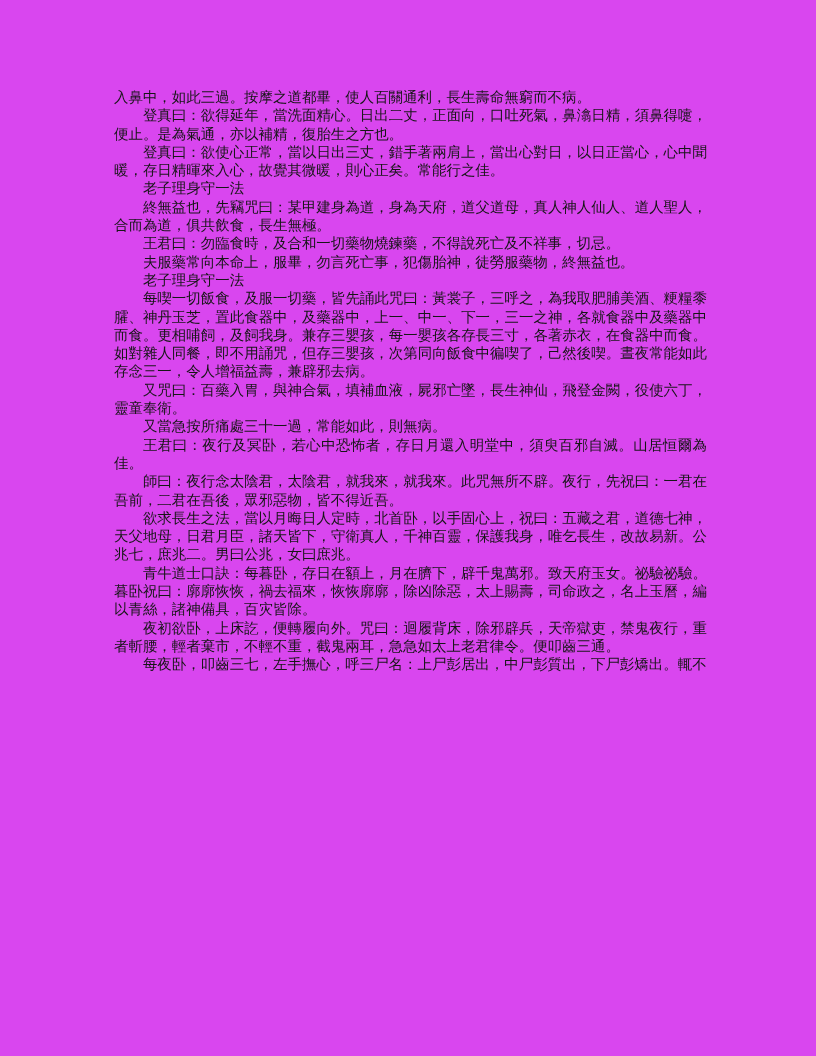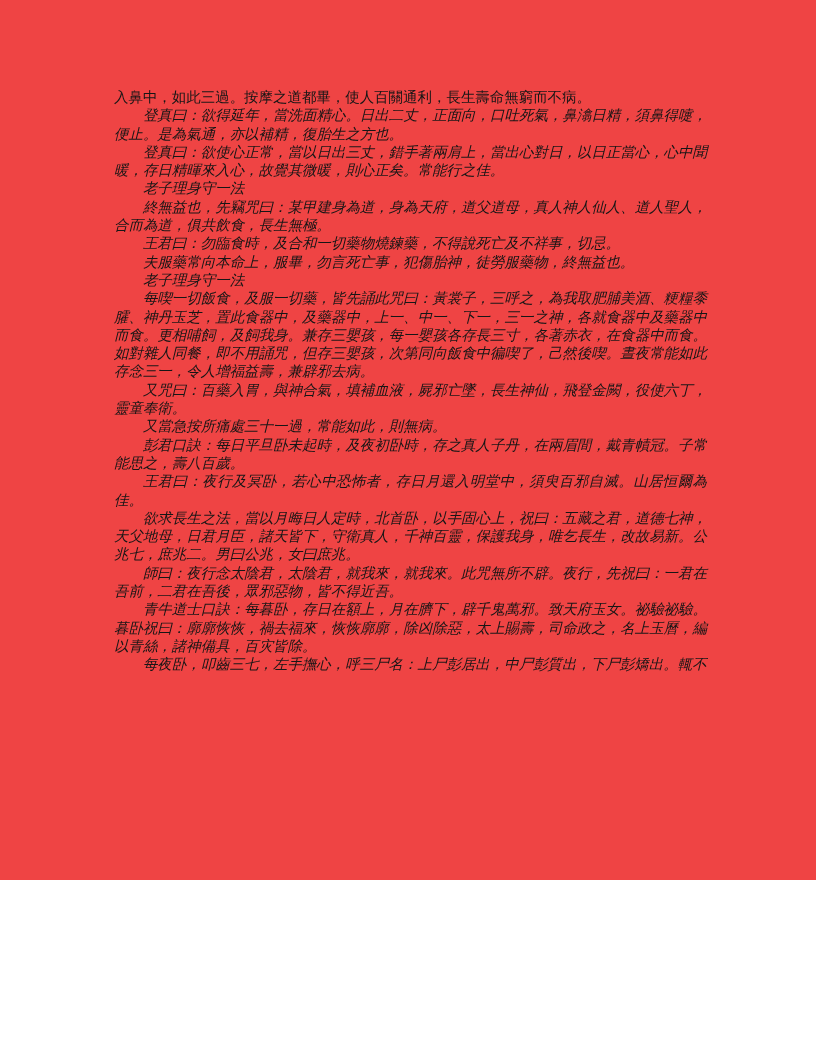--- a/index.html
+++ b/index.html
@@ -9,58 +9,57 @@
   }
   body {
     width: 816px;
     height: 1056px;
     overflow: hidden;
     position: relative;
   }
   .page {
     box-sizing: border-box;
     width: 816px;
-    height: 880px;
-    background: #ef4444;
+    height: 1056px;
+    background: #d946ef;
     padding: 88px 109px 0 114px;
   }
   .doc-body {
     font-family: "Liberation Serif", "DejaVu Serif", serif;
     font-size: 14.46px;
     line-height: 18.3px;
     color: #161616;
     text-align: justify;
     text-justify: inter-ideograph;
     word-break: break-all;
   }
   .doc-body p {
     margin: 0;
     padding: 0;
   }
   .doc-body p.indent {
     text-indent: 2em;
-    font-style: italic;
   }
 </style>
 </head>
 <body>
 
 <div class="page">
   <div class="doc-body">
       <p>入鼻中，如此三過。按摩之道都畢，使人百關通利，長生壽命無窮而不病。</p>
       <p class="indent">登真曰：欲得延年，當洗面精心。日出二丈，正面向，口吐死氣，鼻潝日精，須鼻得嚏，便止。是為氣通，亦以補精，復胎生之方也。</p>
       <p class="indent">登真曰：欲使心正常，當以日出三丈，錯手著兩肩上，當出心對日，以日正當心，心中聞暖，存日精暉來入心，故覺其微暖，則心正矣。常能行之佳。</p>
       <p class="indent">老子理身守一法</p>
       <p class="indent">終無益也，先竊咒曰：某甲建身為道，身為天府，道父道母，真人神人仙人、道人聖人，合而為道，俱共飲食，長生無極。</p>
       <p class="indent">王君曰：勿臨食時，及合和一切藥物燒鍊藥，不得說死亡及不祥事，切忌。</p>
       <p class="indent">夫服藥常向本命上，服畢，勿言死亡事，犯傷胎神，徒勞服藥物，終無益也。</p>
       <p class="indent">老子理身守一法</p>
       <p class="indent">每喫一切飯食，及服一切藥，皆先誦此咒曰：黃裳子，三呼之，為我取肥脯美酒、粳糧黍臛、神丹玉芝，置此食器中，及藥器中，上一、中一、下一，三一之神，各就食器中及藥器中而食。更相哺飼，及飼我身。兼存三嬰孩，每一嬰孩各存長三寸，各著赤衣，在食器中而食。如對雜人同餐，即不用誦咒，但存三嬰孩，次第同向飯食中徧喫了，己然後喫。晝夜常能如此存念三一，令人增福益壽，兼辟邪去病。</p>
       <p class="indent">又咒曰：百藥入胃，與神合氣，填補血液，屍邪亡墜，長生神仙，飛登金闕，役使六丁，靈童奉衛。</p>
       <p class="indent">又當急按所痛處三十一過，常能如此，則無病。</p>
-      <p class="indent">彭君口訣：每日平旦卧未起時，及夜初卧時，存之真人子丹，在兩眉間，戴青幘冠。子常能思之，壽八百歲。</p>
       <p class="indent">王君曰：夜行及冥卧，若心中恐怖者，存日月還入明堂中，須臾百邪自滅。山居恒爾為佳。</p>
+      <p class="indent">師曰：夜行念太陰君，太陰君，就我來，就我來。此咒無所不辟。夜行，先祝曰：一君在吾前，二君在吾後，眾邪惡物，皆不得近吾。</p>
       <p class="indent">欲求長生之法，當以月晦日人定時，北首卧，以手固心上，祝曰：五藏之君，道德七神，天父地母，日君月臣，諸天皆下，守衛真人，千神百靈，保護我身，唯乞長生，改故易新。公兆七，庶兆二。男曰公兆，女曰庶兆。</p>
-      <p class="indent">師曰：夜行念太陰君，太陰君，就我來，就我來。此咒無所不辟。夜行，先祝曰：一君在吾前，二君在吾後，眾邪惡物，皆不得近吾。</p>
       <p class="indent">青牛道士口訣：每暮卧，存日在額上，月在臍下，辟千鬼萬邪。致天府玉女。祕驗祕驗。暮卧祝曰：廓廓恢恢，禍去福來，恢恢廓廓，除凶除惡，太上賜壽，司命政之，名上玉曆，編以青絲，諸神備具，百灾皆除。</p>
+      <p class="indent">夜初欲卧，上床訖，便轉履向外。咒曰：迴履背床，除邪辟兵，天帝獄吏，禁鬼夜行，重者斬腰，輕者棄市，不輕不重，截鬼兩耳，急急如太上老君律令。便叩齒三通。</p>
       <p class="indent">每夜卧，叩齒三七，左手撫心，呼三尸名：上尸彭居出，中尸彭質出，下尸彭矯出。輒不</p>
     </div>
 </div>
 
 </body></html>

